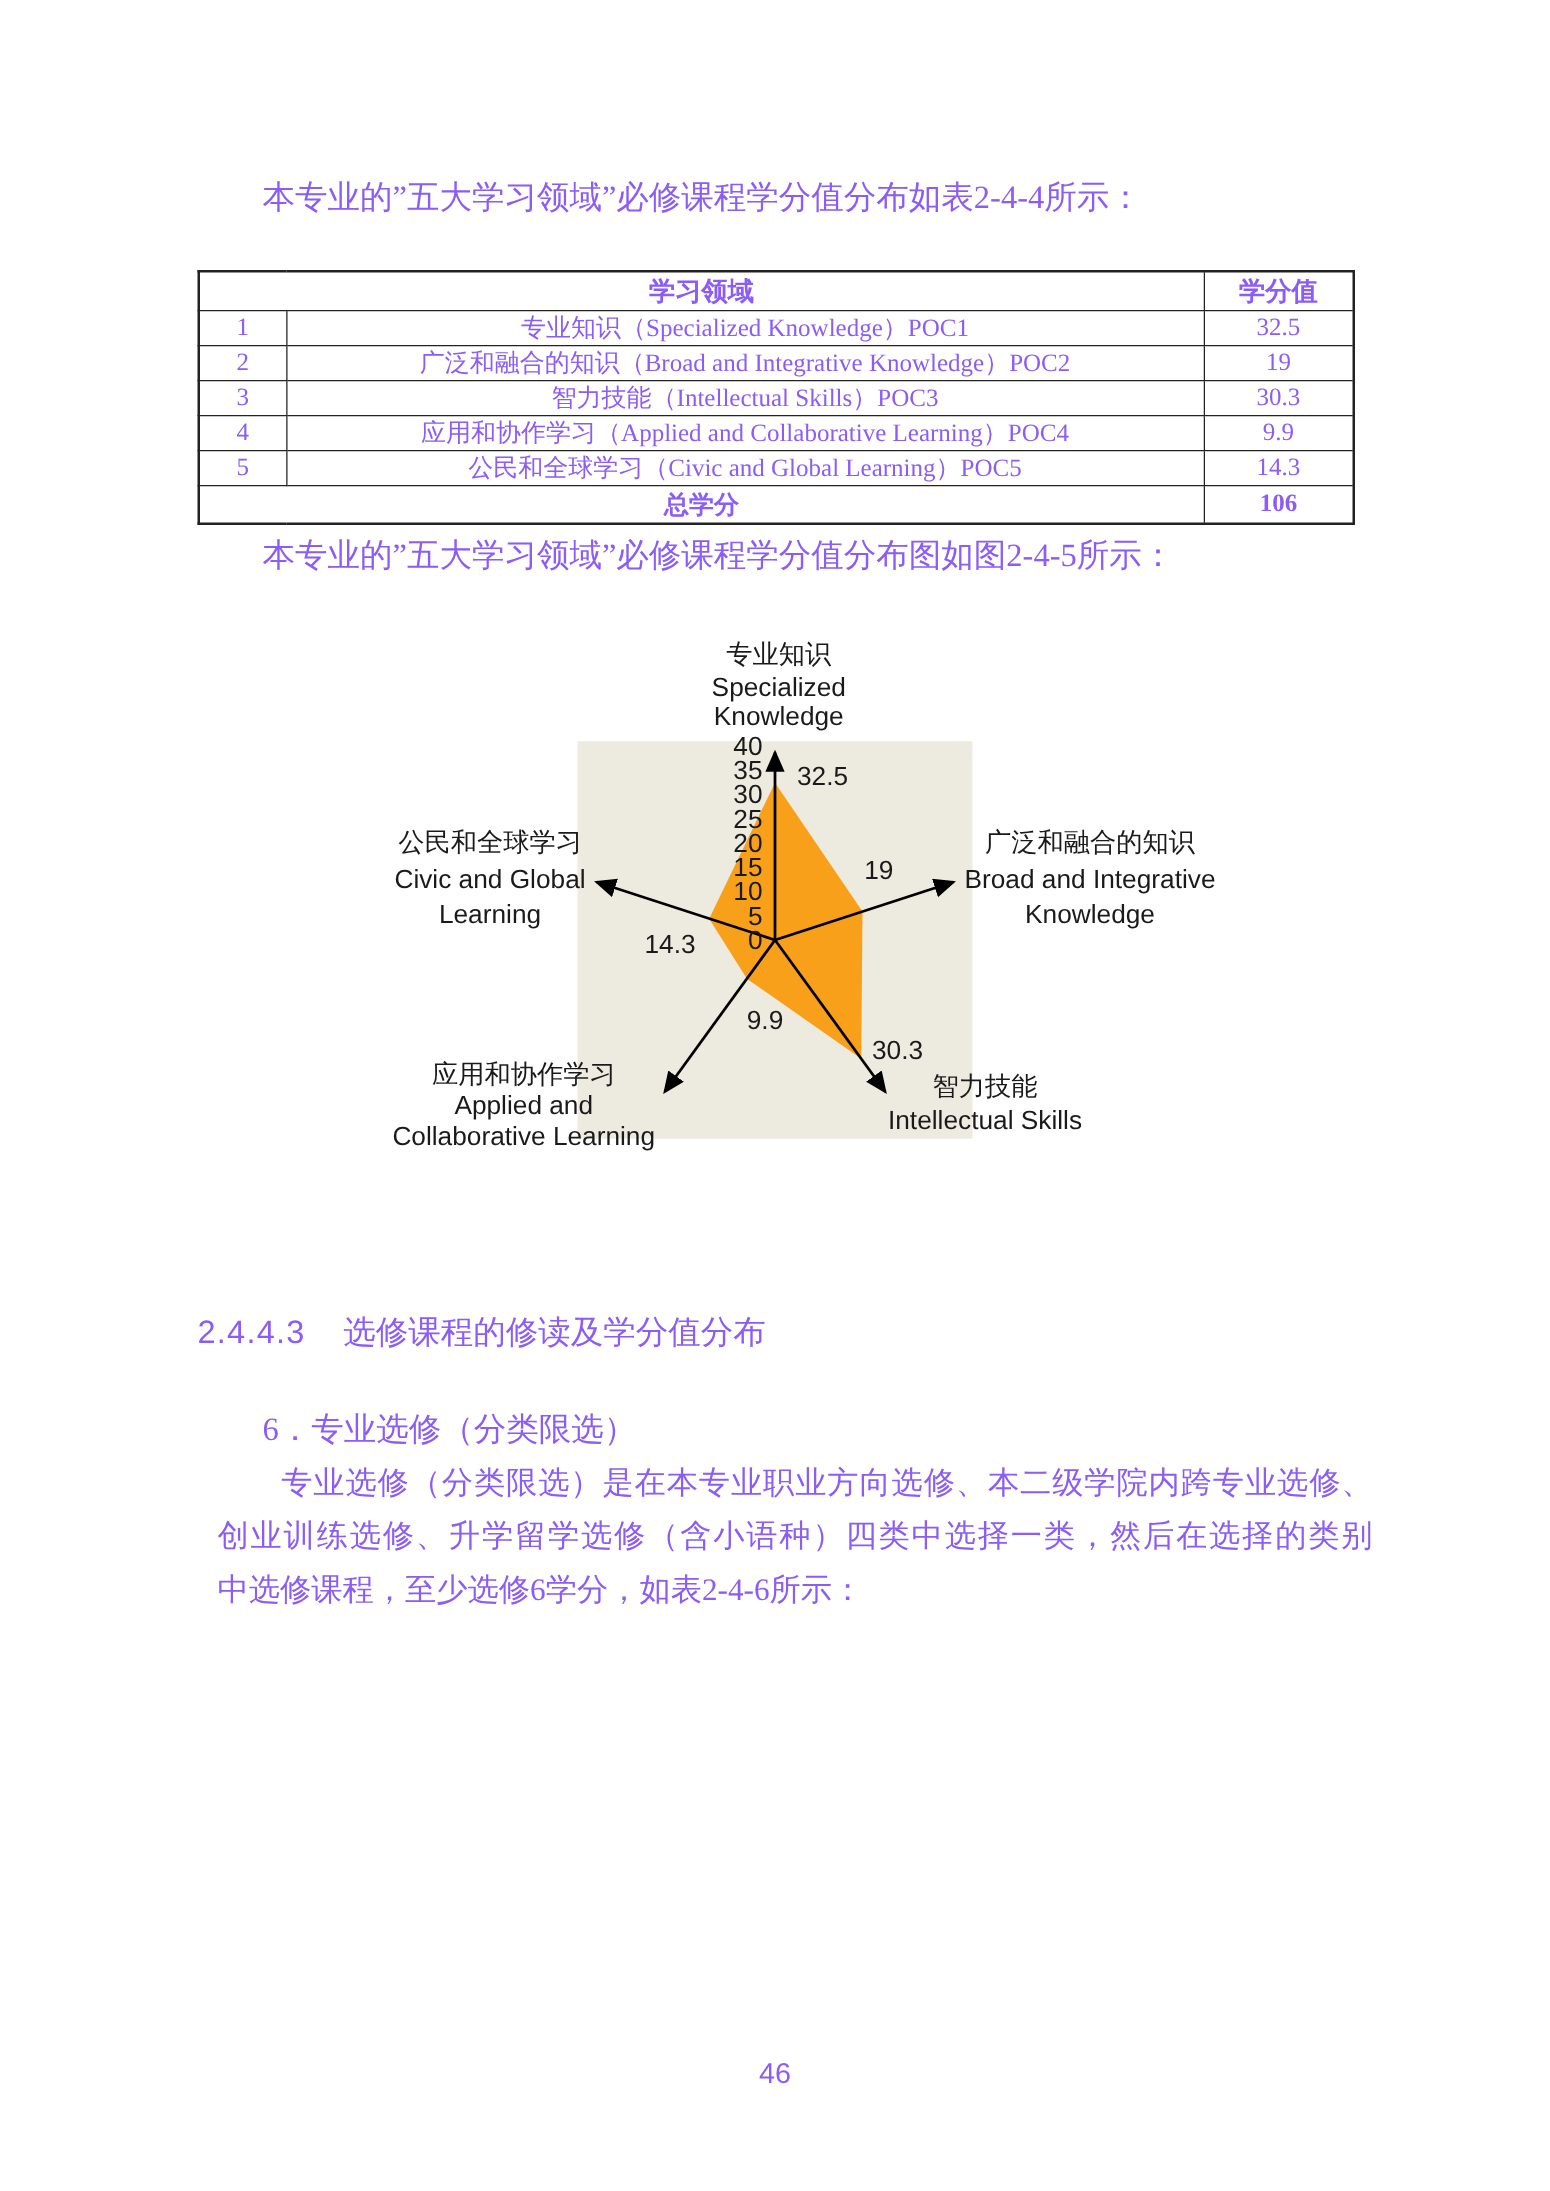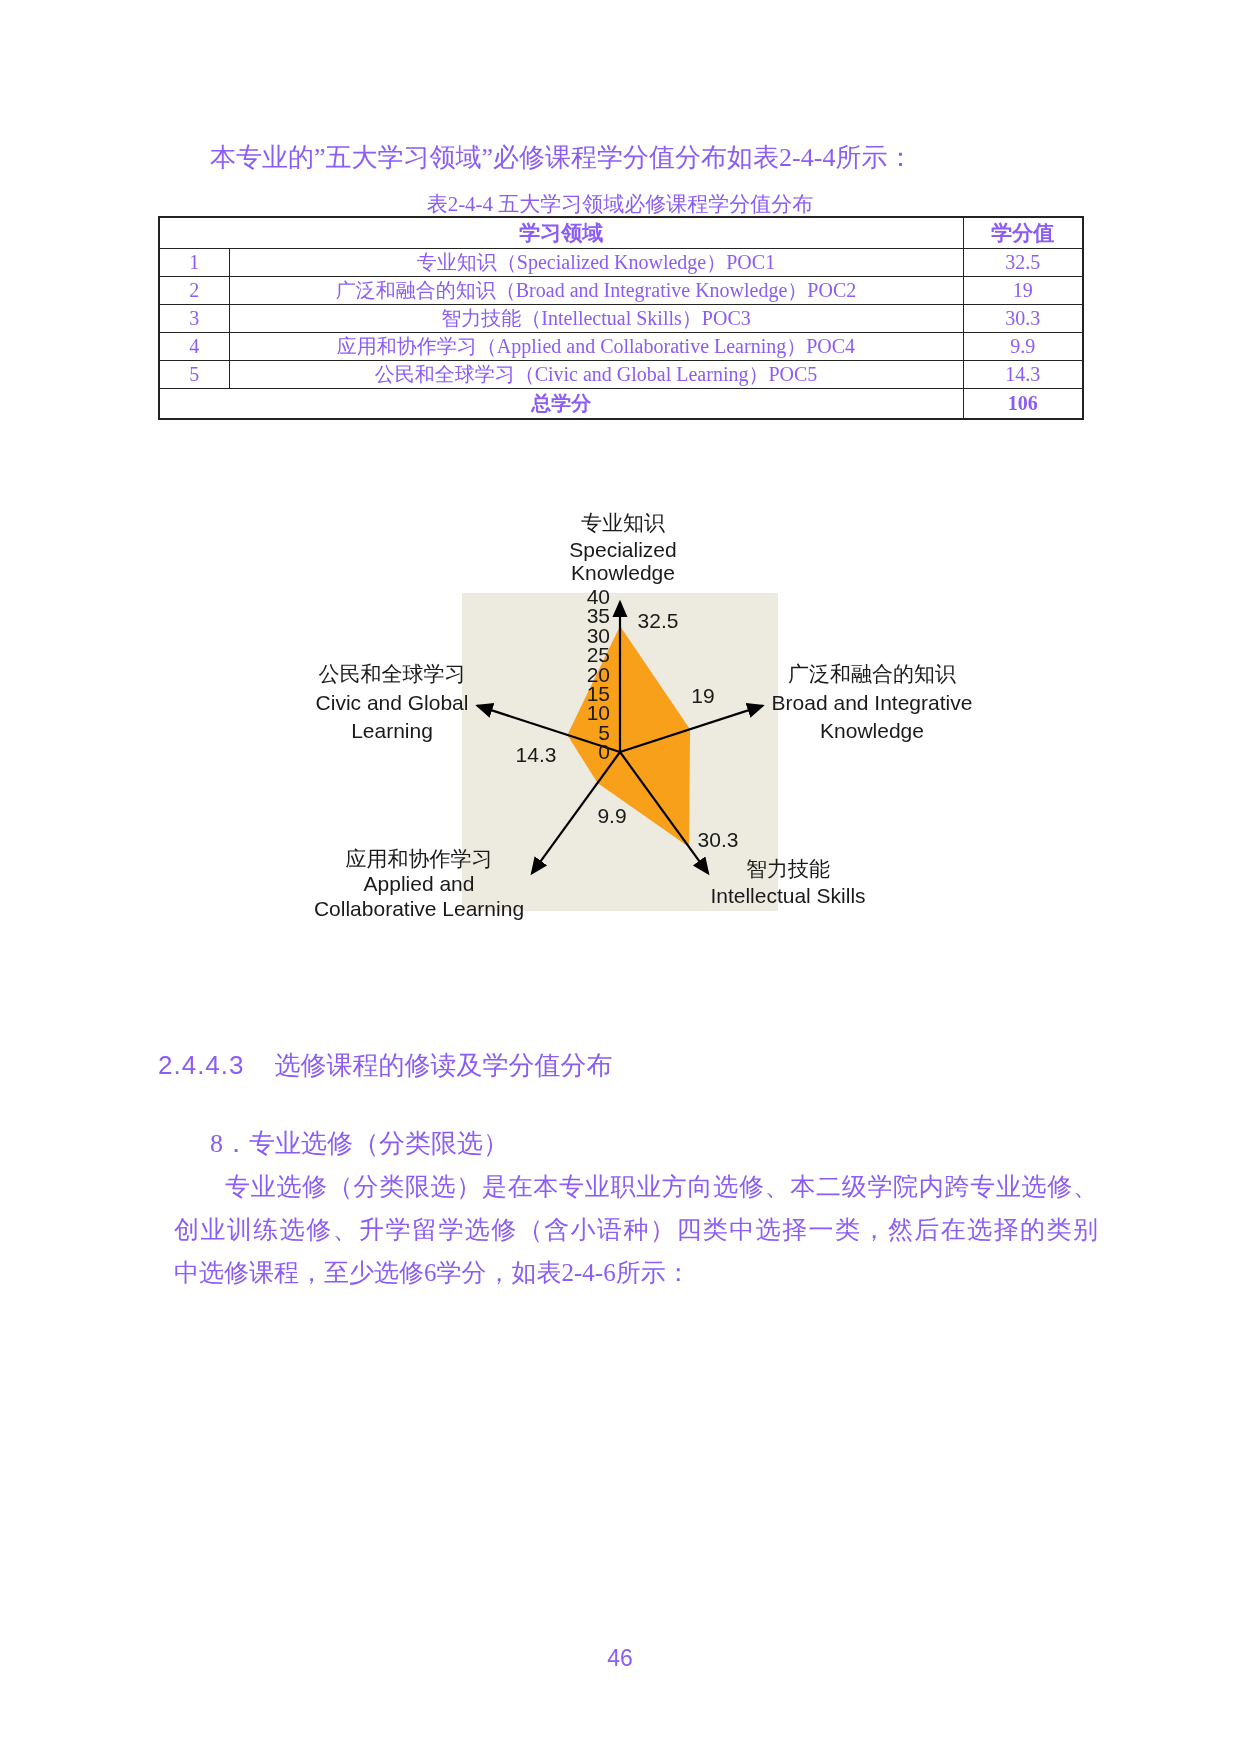--- a/index.html
+++ b/index.html
@@ -29,21 +29,20 @@
   .tick,.vlab,.elab{font-family:"Liberation Sans","DejaVu Sans",sans-serif;font-size:21px;fill:#1a1a1a;}
   .zlab{font-family:"Liberation Serif","DejaVu Serif",serif;font-size:21px;fill:#1a1a1a;}
 </style>
 </head>
 <body>
 
 <div class="page">
 
   <p class="para indent" style="top:141px;">本专业的”五大学习领域”必修课程学分值分布如表2-4-4所示：</p>
 
-  <div class="center-line tbl-caption">表2-4-4 五大学习领域必修课程学分值分布</div>
 
   <table class="credits">
     <colgroup>
         <col style="width:70px">
         <col style="width:734px">
         <col style="width:120px">
       </colgroup>
     <thead>
       <tr>
         <th colspan="2">学习领域</th>
@@ -78,20 +77,21 @@
         </tr>
       </tbody>
     <tfoot>
       <tr class="total">
         <td colspan="2">总学分</td>
         <td>106</td>
       </tr>
     </tfoot>
   </table>
 
+  <p class="para indent" style="top:428px;">本专业的”五大学习领域”必修课程学分值分布图如图2-4-5所示：</p>
 
   <div class="chartbox" id="chart"><svg viewBox="0 0 760 440" width="760" height="440">
         <defs>
           <marker id="arr" markerWidth="10" markerHeight="8" refX="7" refY="3.5" orient="auto">
             <path d="M0,0 L8,3.5 L0,7 Z" fill="#000"></path>
           </marker>
         </defs>
         <rect x="222" y="93" width="316" height="318" fill="#EDEBE0"></rect>
         <polygon points="380.0,126.1 450.0,229.2 449.0,347.0 357.5,283.0 327.3,234.9" fill="#F9A01B"></polygon>
         <line x1="380" y1="252" x2="380" y2="102" stroke="#000000" stroke-width="2.2" marker-end="url(#arr)"></line>
@@ -127,21 +127,21 @@
         <text x="152" y="181" text-anchor="middle" class="zlab">公民和全球学习</text>
         <text x="152" y="210" text-anchor="middle" class="elab">Civic and Global</text>
         <text x="152" y="238" text-anchor="middle" class="elab">Learning</text>
       </svg></div>
 
 
   <h3 class="heading">
     <span class="num">2.4.4.3</span><span>选修课程的修读及学分值分布</span>
   </h3>
 
-  <p class="item">8．专业选修（分类限选）</p>
+  <p class="item">6．专业选修（分类限选）</p>
 
   <div class="bodyblock">
     <div class="jline first">专业选修（分类限选）是在本专业职业方向选修、本二级学院内跨专业选修、</div>
     <div class="jline">创业训练选修、升学留学选修（含小语种）四类中选择一类，然后在选择的类别</div>
     <div>中选修课程，至少选修6学分，如表2-4-6所示：</div>
   </div>
 
   <div class="pagenum">46</div>
 </div>
 

